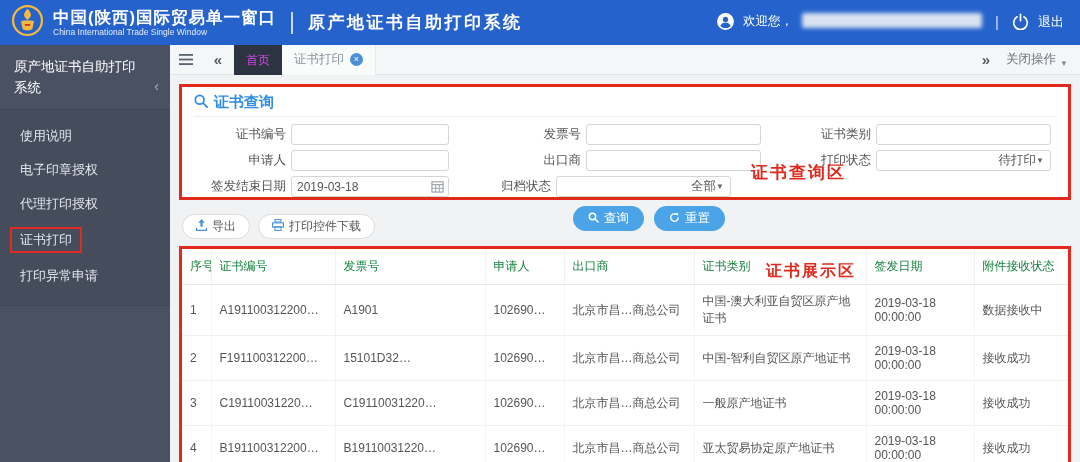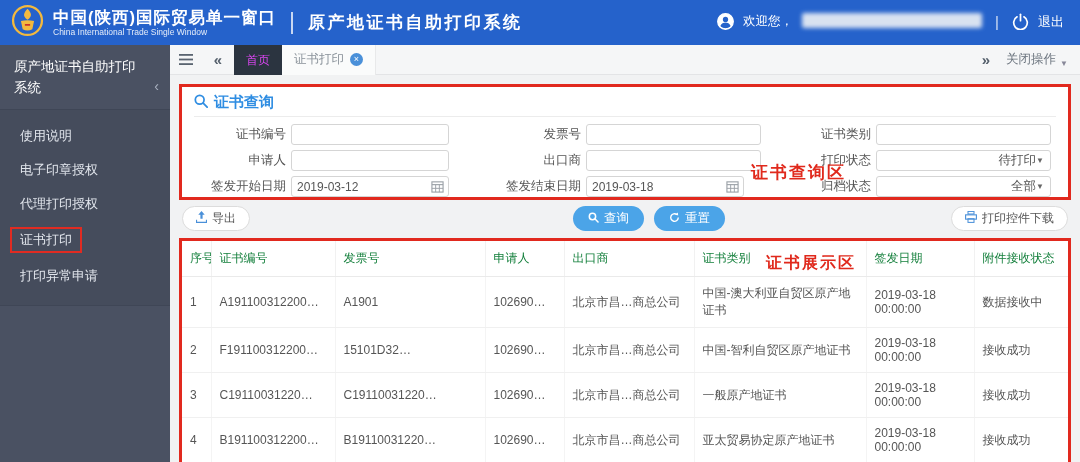--- a/index.html
+++ b/index.html
@@ -60,21 +60,21 @@
   .date-wrap .inp { padding-right:22px; }
   .cal-icon { position:absolute; right:5px; display:flex; }
   .sel { width:175px; height:21px; border:1px solid #d5d5d5; border-radius:3px; background:#fff; display:flex; align-items:center; justify-content:flex-end; padding:0 6px; cursor:pointer; color:#555; }
   .sel .caret { color:#666; }
   .btn-row { grid-column:2; display:flex; justify-content:center; gap:10px; margin-top:4px; }
   .btn-blue { display:flex; align-items:center; gap:5px; background:#4ba4e8; color:#fff; border:none; border-radius:13px; height:25px; padding:0 15px; font-size:12.5px; cursor:pointer; font-family:inherit; }
   .anno { color:#e0291c; font-weight:bold; letter-spacing:2px; }
   .anno-query { position:absolute; right:222px; bottom:13px; font-size:17px; }
 
   
-  .toolbar { display:flex; gap:16px; padding:6px 3px 7px;justify-content:space-between; }
+  .toolbar { display:flex; gap:8px; padding:14px 3px 7px; }
   .tool-btn { display:flex; align-items:center; gap:5px; background:#fff; border:1px solid #dcdcdc; border-radius:13px; height:25px; padding:0 13px; font-size:12px; color:#555; cursor:pointer; font-family:inherit; }
 
   
   .table-panel { position:relative; background:#fff; border:3px solid #e1291e; border-bottom:none; height:228px; }
   table { width:100%; border-collapse:collapse; font-size:12px; color:#555; table-layout:fixed; }
   th { font-weight:normal; color:#15803d; text-align:left; padding:9px 8px; border-bottom:1px solid #eaeaea; border-right:1px solid #f1f1f1; white-space:nowrap; overflow:hidden; }
   th:last-child, td:last-child { border-right:none; }
   td { padding:8px 8px; border-bottom:1px solid #f0f0f0; border-right:1px solid #f4f4f4; overflow:hidden; }
   .anno-table { position:absolute; left:584px; top:12px; font-size:16px; background:rgba(255,255,255,.6); }
 </style>
@@ -199,35 +199,20 @@
             <input class="inp inp-wide" style="">
           </div>
           <div class="fg">
             <span class="lbl lbl-sm">打印状态</span>
             <div class="sel">
               <span>待打印</span>
               <span class="caret">▼</span>
             </div>
           </div>
 
-          <div class="fg">
-            <span class="lbl">签发开始日期</span>
-            <span class="date-wrap">
-              <input class="inp" value="2019-03-12" style="">
-              <span class="cal-icon">
-                <svg width="13" height="13" viewBox="0 0 14 14">
-                    <rect x="1" y="2" width="12" height="11" fill="none" stroke="#9aa0a6" stroke-width="1.2"></rect>
-                    <line x1="1" y1="5" x2="13" y2="5" stroke="#9aa0a6" stroke-width="1.2"></line>
-                    <line x1="5" y1="5" x2="5" y2="13" stroke="#9aa0a6" stroke-width="1"></line>
-                    <line x1="9" y1="5" x2="9" y2="13" stroke="#9aa0a6" stroke-width="1"></line>
-                    <line x1="1" y1="9" x2="13" y2="9" stroke="#9aa0a6" stroke-width="1"></line>
-                  </svg>
-              </span>
-            </span>
-          </div>
           <div class="fg">
             <span class="lbl">签发结束日期</span>
             <span class="date-wrap">
               <input class="inp" value="2019-03-18" style="">
               <span class="cal-icon">
                 <svg width="13" height="13" viewBox="0 0 14 14">
                     <rect x="1" y="2" width="12" height="11" fill="none" stroke="#9aa0a6" stroke-width="1.2"></rect>
                     <line x1="1" y1="5" x2="13" y2="5" stroke="#9aa0a6" stroke-width="1.2"></line>
                     <line x1="5" y1="5" x2="5" y2="13" stroke="#9aa0a6" stroke-width="1"></line>
                     <line x1="9" y1="5" x2="9" y2="13" stroke="#9aa0a6" stroke-width="1"></line>

